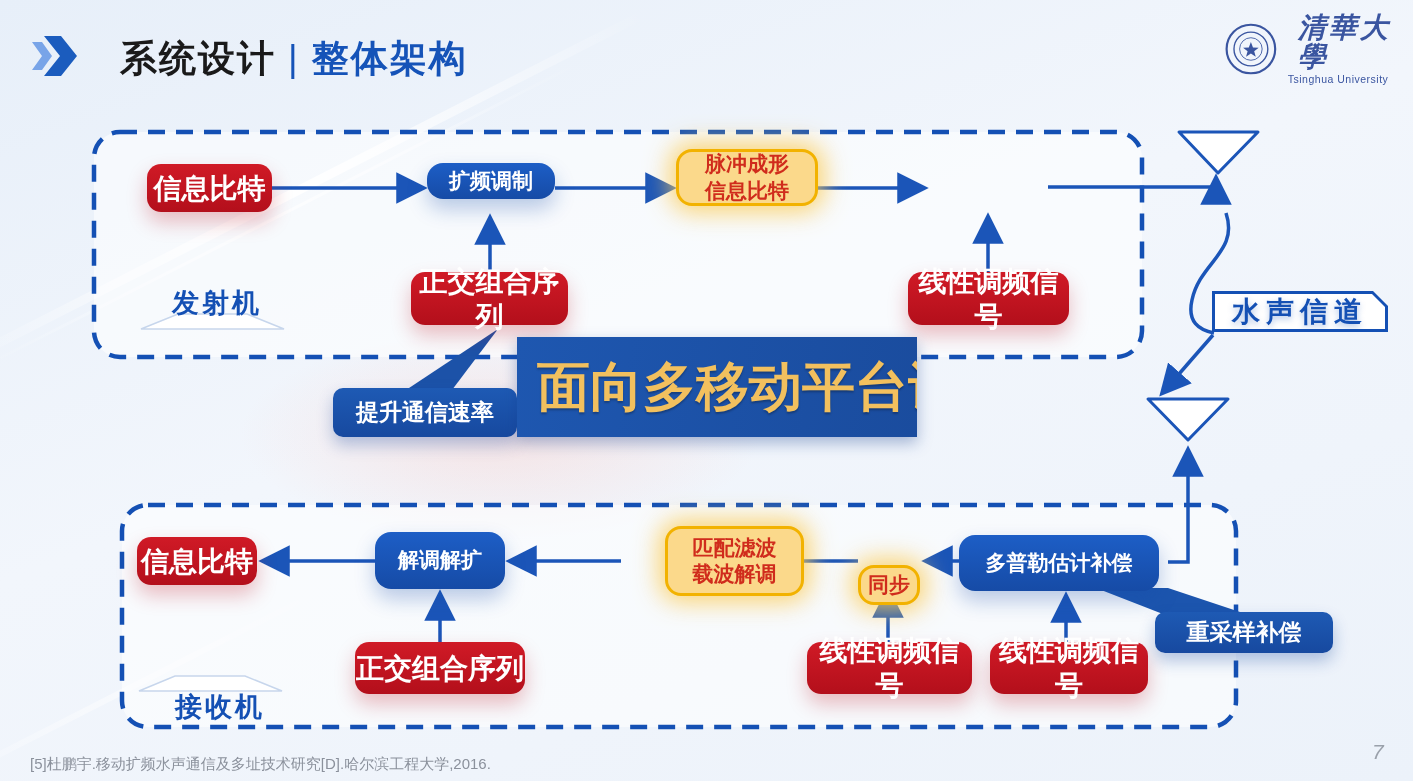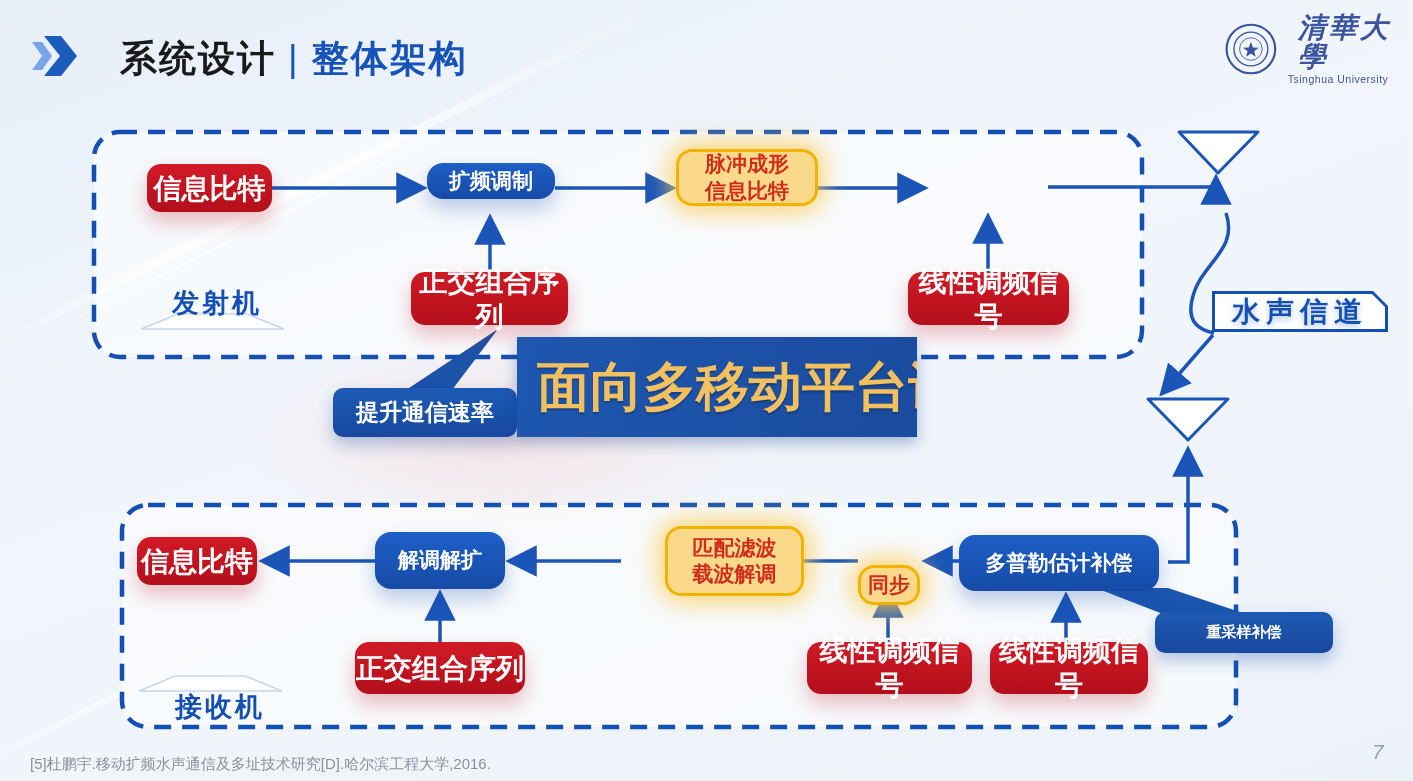--- a/index.html
+++ b/index.html
@@ -180,21 +180,21 @@
   </div>
   <div class="node red" style="left:355px;top:642px;width:170px;height:52px;">
     <span>正交组合序列</span>
   </div>
   <div class="node red" style="left:807px;top:642px;width:165px;height:52px;">
     <span>线性调频信号</span>
   </div>
   <div class="node red" style="left:990px;top:642px;width:158px;height:52px;">
     <span>线性调频信号</span>
   </div>
-  <div class="callout-blue" style="left:1155px;top:612px;width:178px;height:41px;font-size:15px;">
+  <div class="callout-blue" style="left:1155px;top:612px;width:178px;height:41px;font-size:23px;">
     <span>重采样补偿</span>
   </div>
   <div class="section-label" style="left:175px;top:649px;margin-top:40px;">接收机</div>
 
   <div class="footer-citation">[5]杜鹏宇.移动扩频水声通信及多址技术研究[D].哈尔滨工程大学,2016.</div>
   <div class="page-number">7</div>
 
 </div>
 
 </body></html>

